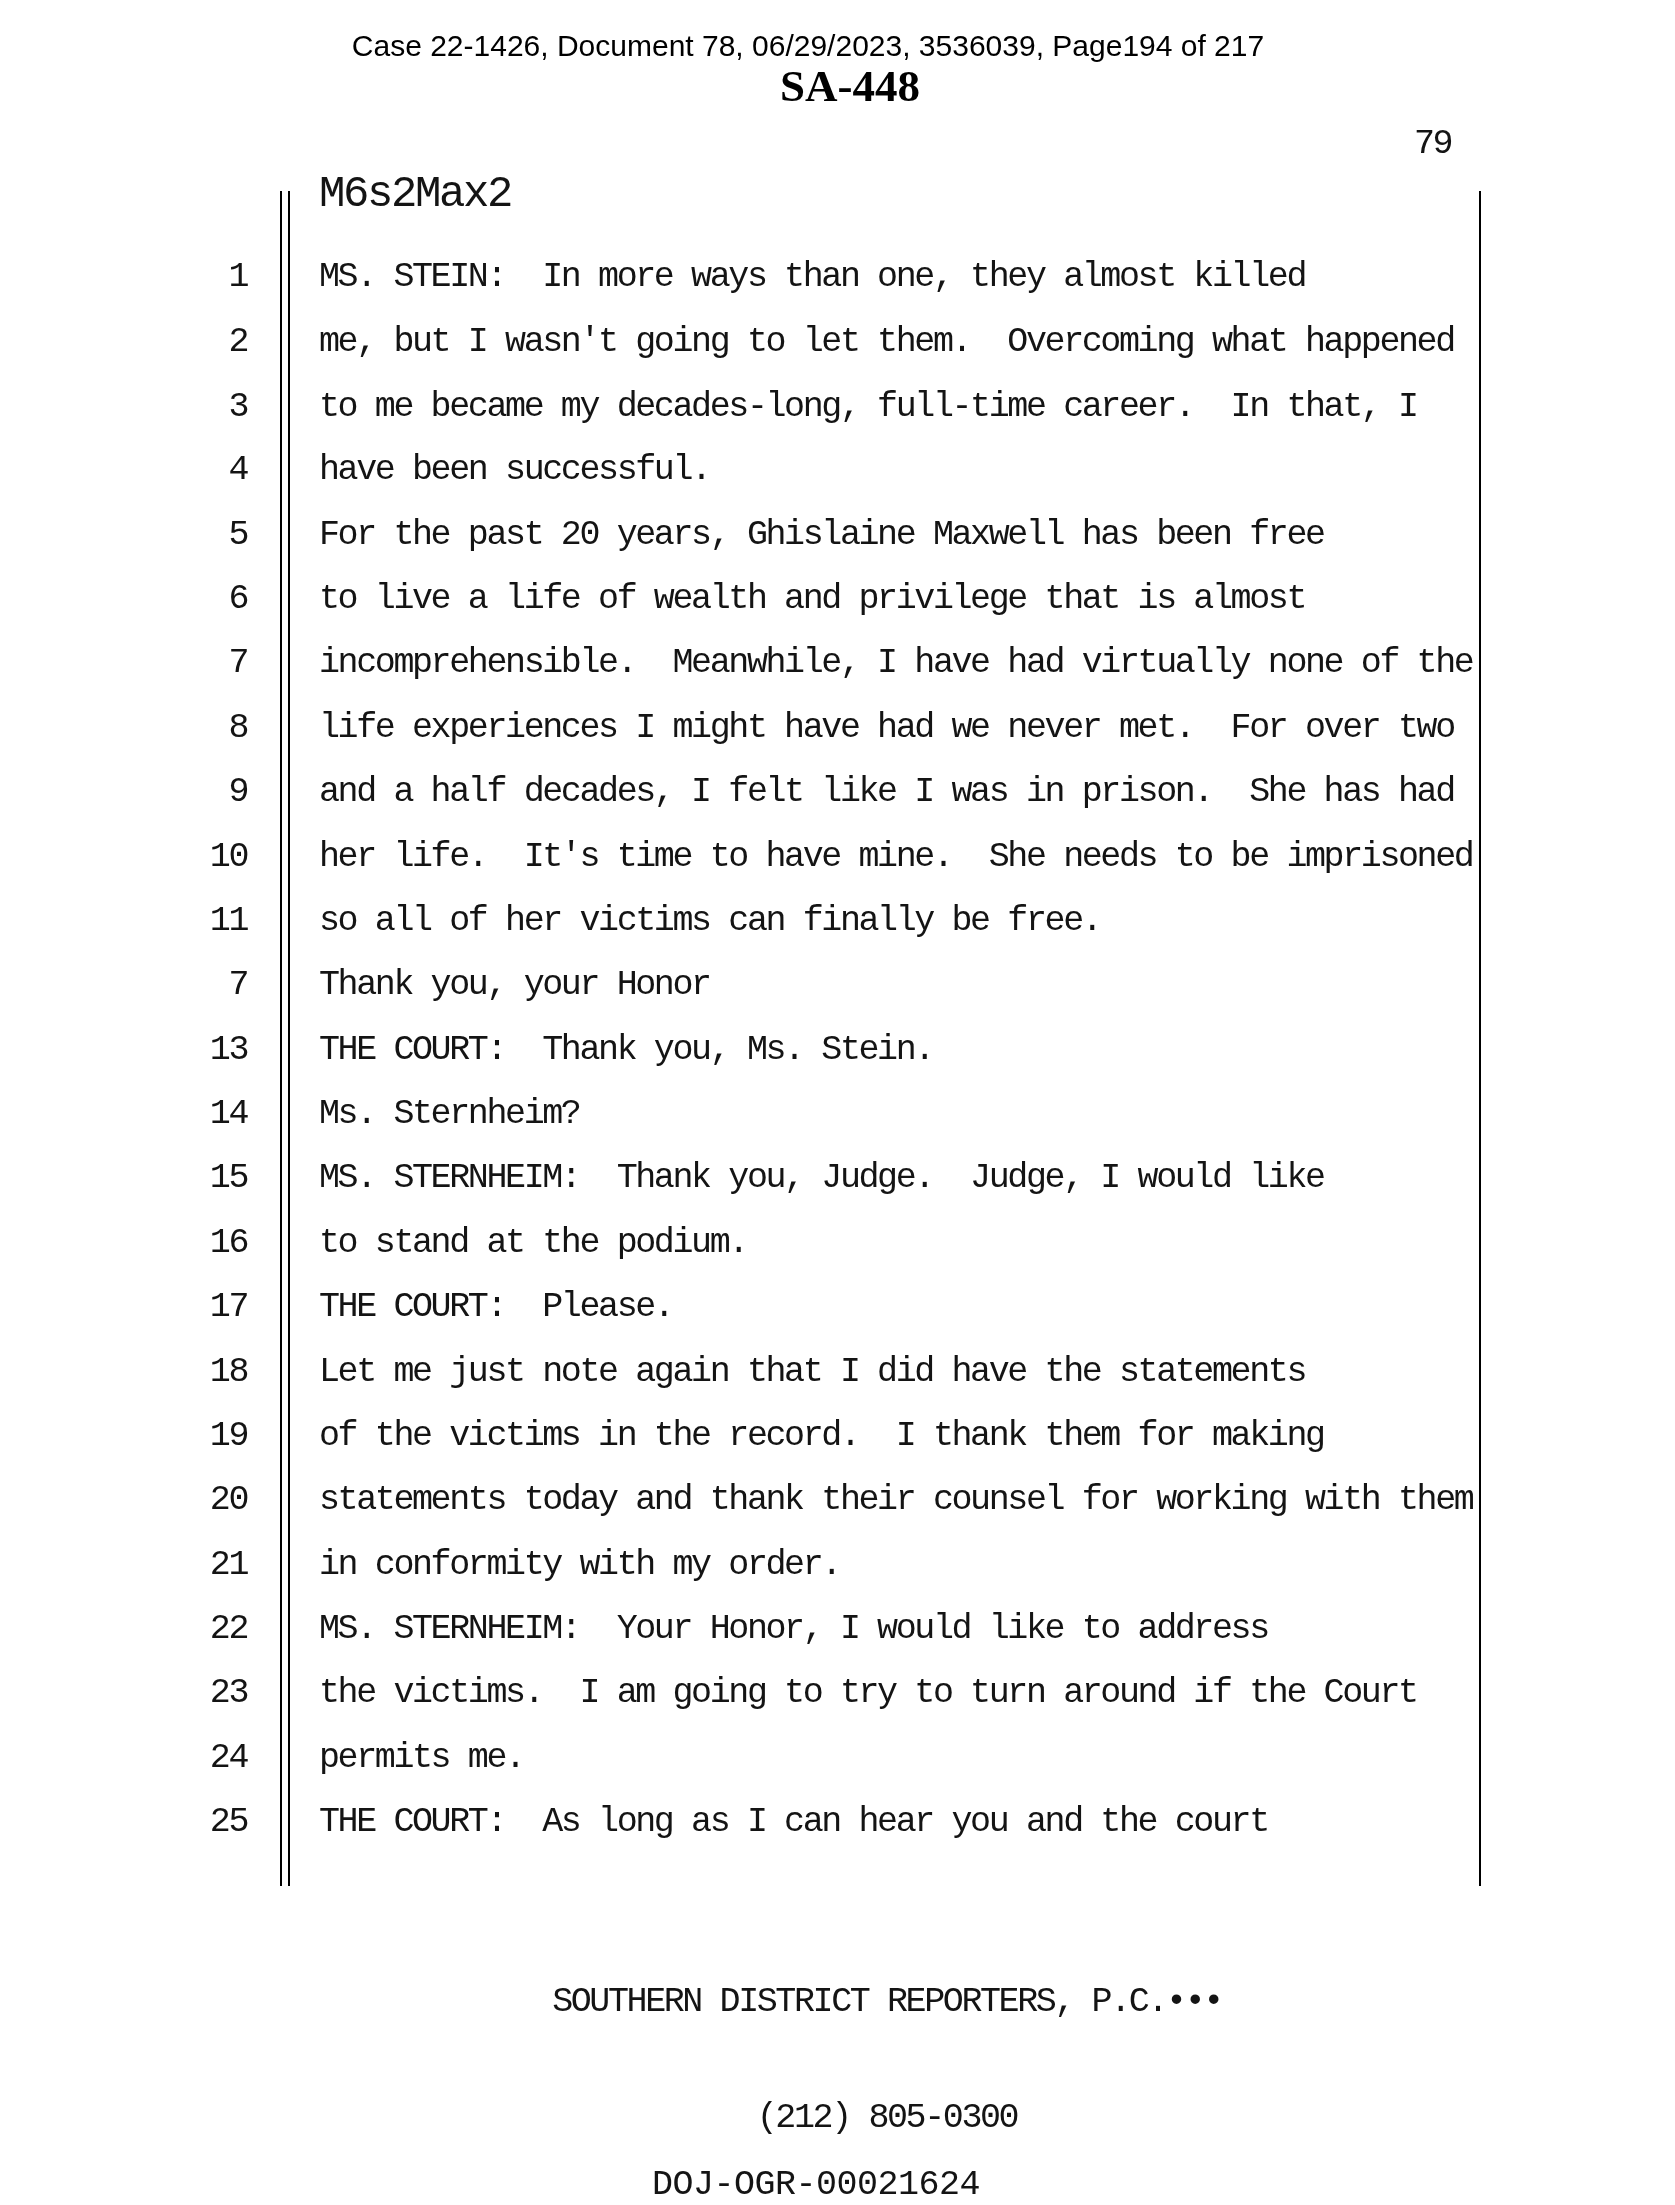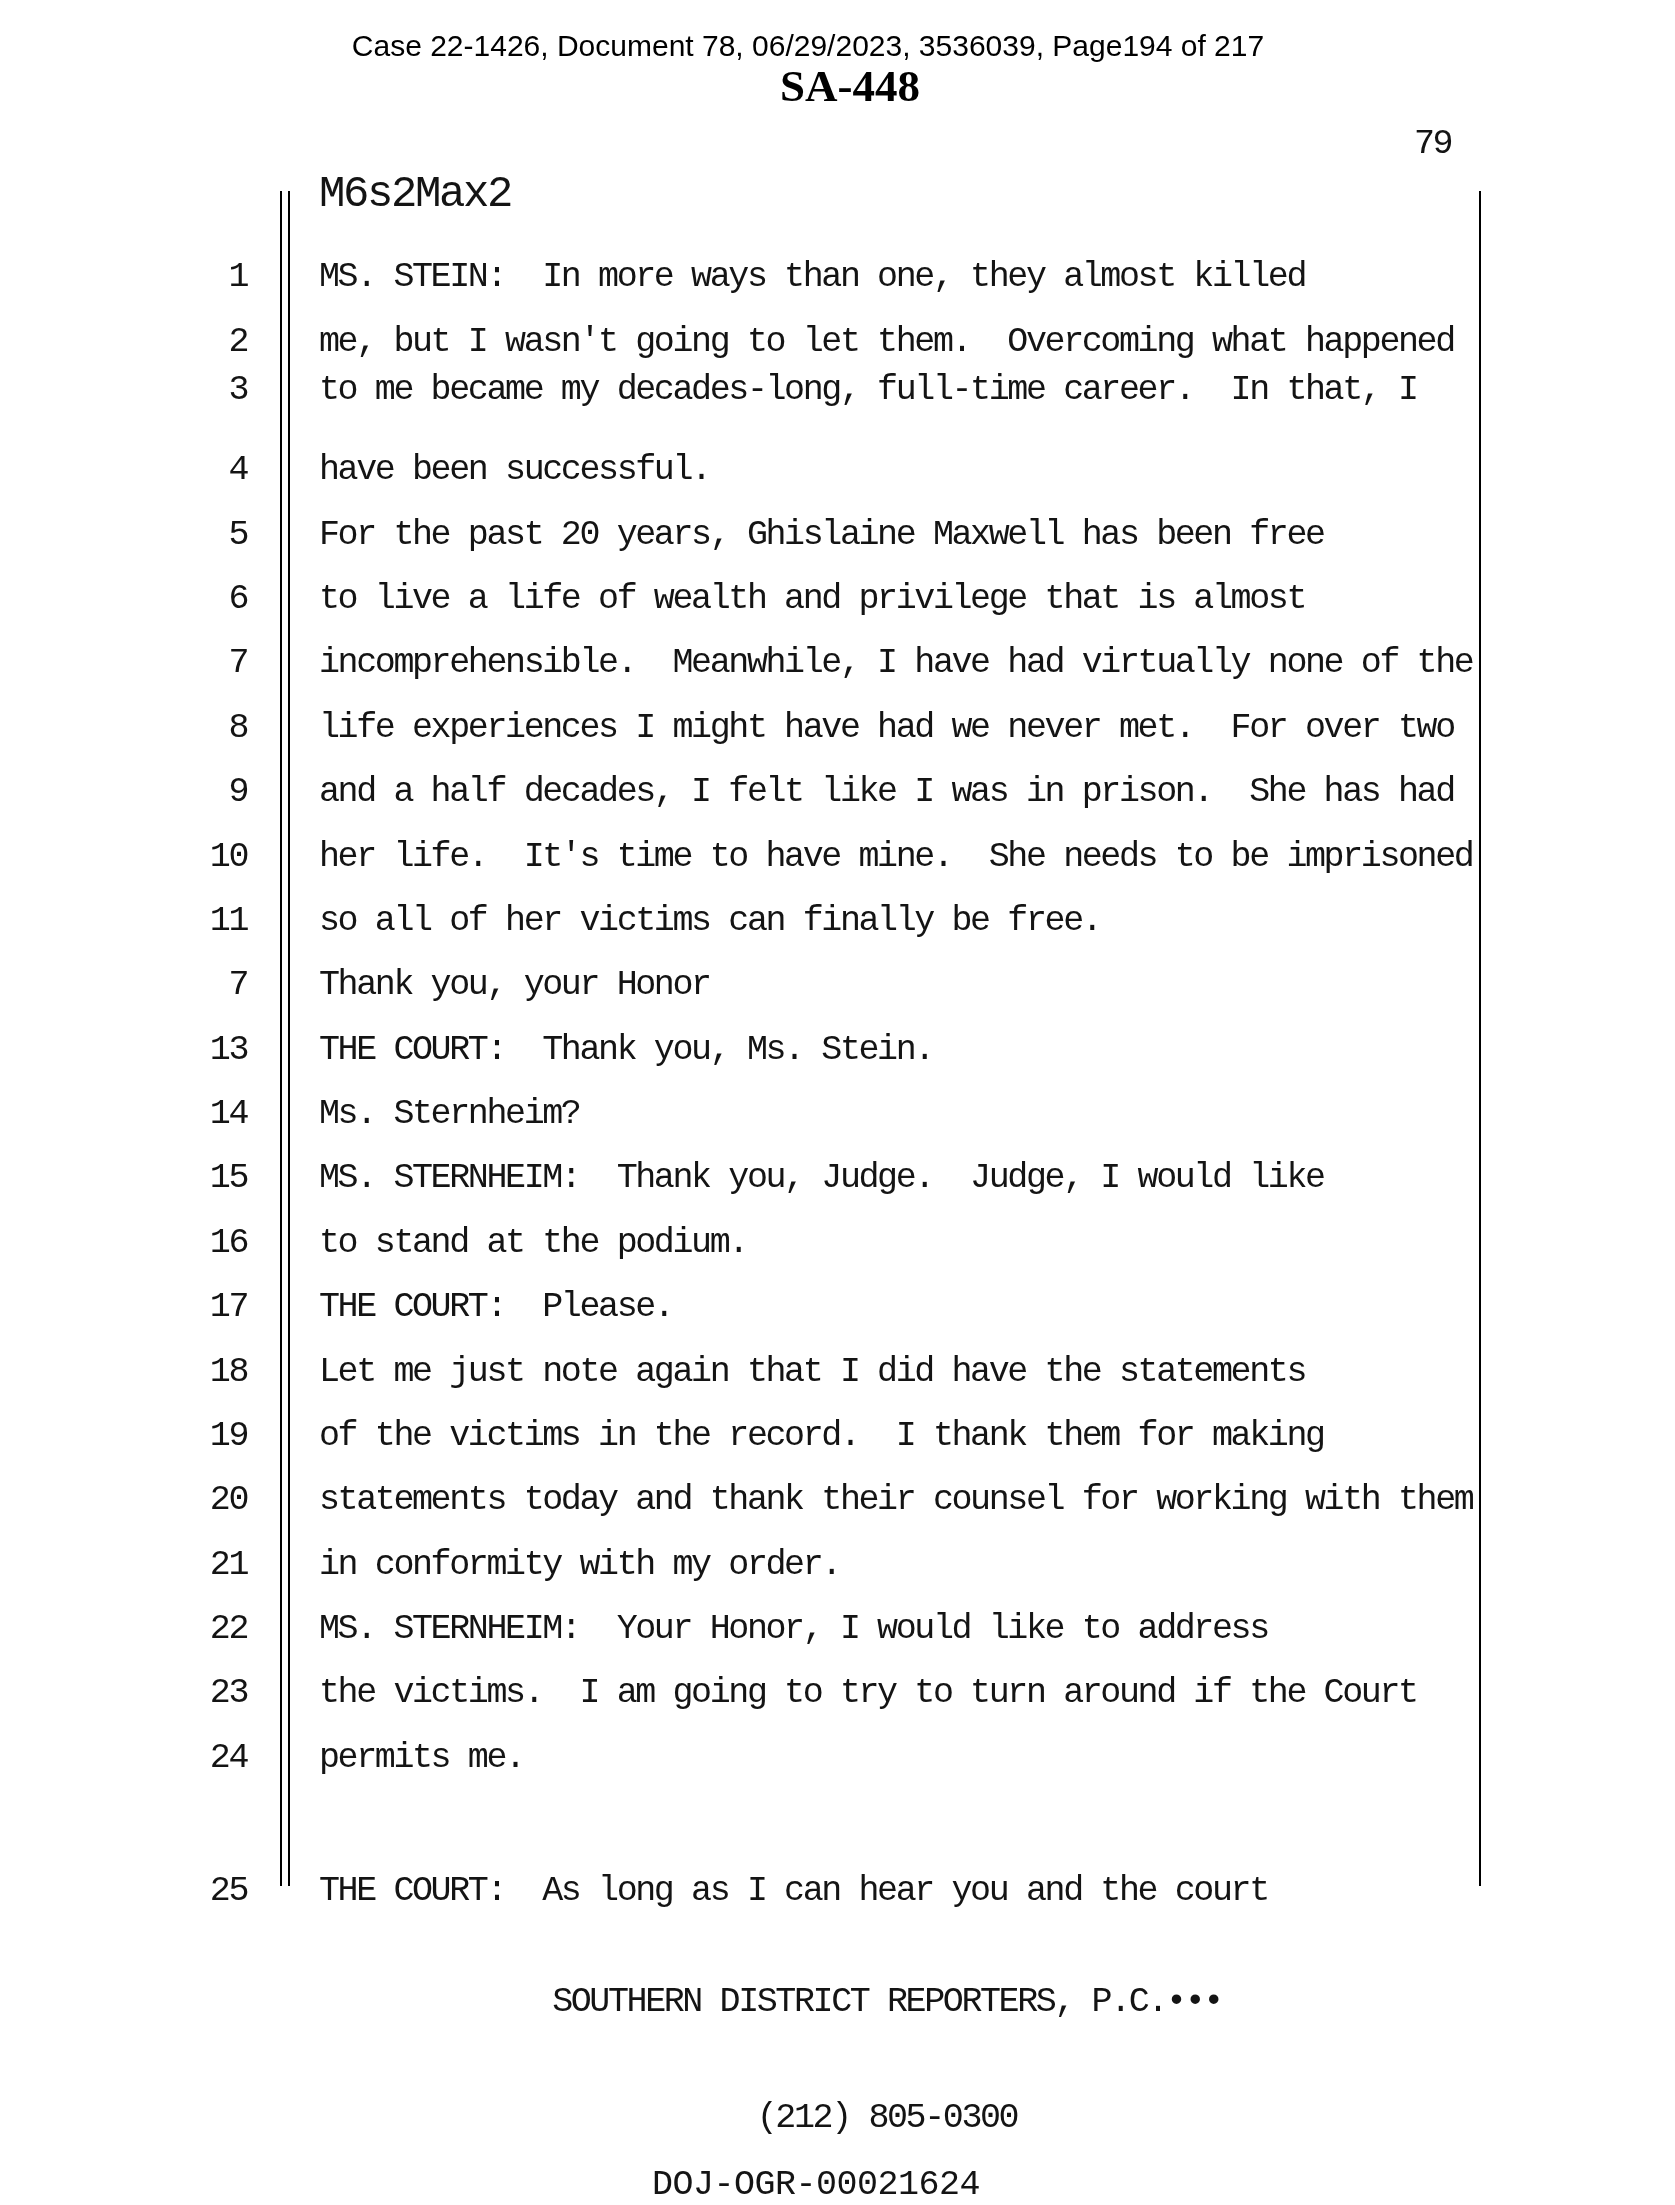--- a/index.html
+++ b/index.html
@@ -120,21 +120,21 @@
   <div class="page-number">79</div>
 
   <div class="transcript-id">M6s2Max2</div>
 
   <div class="rule-left"></div>
   <div class="rule-right"></div>
 
   <div id="lines">
       <div class="row" style="top: 260px;"><span class="num">1</span><span class="txt indent">MS. STEIN:  In more ways than one, they almost killed</span></div>
       <div class="row" style="top: 325px;"><span class="num">2</span><span class="txt">me, but I wasn't going to let them.  Overcoming what happened</span></div>
-      <div class="row" style="top: 373px;"><span class="num">3</span><span class="txt">to me became my decades-long, full-time career.  In that, I</span></div>
+      <div class="row" style="top: 390px;"><span class="num">3</span><span class="txt">to me became my decades-long, full-time career.  In that, I</span></div>
       <div class="row" style="top: 453px;"><span class="num">4</span><span class="txt">have been successful.</span></div>
       <div class="row" style="top: 518px;"><span class="num">5</span><span class="txt indent">For the past 20 years, Ghislaine Maxwell has been free</span></div>
       <div class="row" style="top: 582px;"><span class="num">6</span><span class="txt">to live a life of wealth and privilege that is almost</span></div>
       <div class="row" style="top: 646px;"><span class="num">7</span><span class="txt">incomprehensible.  Meanwhile, I have had virtually none of the</span></div>
       <div class="row" style="top: 711px;"><span class="num">8</span><span class="txt">life experiences I might have had we never met.  For over two</span></div>
       <div class="row" style="top: 775px;"><span class="num">9</span><span class="txt">and a half decades, I felt like I was in prison.  She has had</span></div>
       <div class="row" style="top: 840px;"><span class="num">10</span><span class="txt">her life.  It's time to have mine.  She needs to be imprisoned</span></div>
       <div class="row" style="top: 904px;"><span class="num">11</span><span class="txt">so all of her victims can finally be free.</span></div>
       <div class="row" style="top: 968px;"><span class="num">7</span><span class="txt indent">Thank you, your Honor</span></div>
       <div class="row" style="top: 1033px;"><span class="num">13</span><span class="txt indent">THE COURT:  Thank you, Ms. Stein.</span></div>
@@ -142,21 +142,21 @@
       <div class="row" style="top: 1161px;"><span class="num">15</span><span class="txt indent">MS. STERNHEIM:  Thank you, Judge.  Judge, I would like</span></div>
       <div class="row" style="top: 1226px;"><span class="num">16</span><span class="txt">to stand at the podium.</span></div>
       <div class="row" style="top: 1290px;"><span class="num">17</span><span class="txt indent">THE COURT:  Please.</span></div>
       <div class="row" style="top: 1355px;"><span class="num">18</span><span class="txt indent">Let me just note again that I did have the statements</span></div>
       <div class="row" style="top: 1419px;"><span class="num">19</span><span class="txt">of the victims in the record.  I thank them for making</span></div>
       <div class="row" style="top: 1483px;"><span class="num">20</span><span class="txt">statements today and thank their counsel for working with them</span></div>
       <div class="row" style="top: 1548px;"><span class="num">21</span><span class="txt">in conformity with my order.</span></div>
       <div class="row" style="top: 1612px;"><span class="num">22</span><span class="txt indent">MS. STERNHEIM:  Your Honor, I would like to address</span></div>
       <div class="row" style="top: 1676px;"><span class="num">23</span><span class="txt">the victims.  I am going to try to turn around if the Court</span></div>
       <div class="row" style="top: 1741px;"><span class="num">24</span><span class="txt">permits me.</span></div>
-      <div class="row" style="top: 1874px;"><span class="num">25</span><span class="txt indent">THE COURT:  As long as I can hear you and the court</span></div>
+      <div class="row" style="top: 1805px;"><span class="num">25</span><span class="txt indent">THE COURT:  As long as I can hear you and the court</span></div>
     </div>
 
   <div class="footer">
     <div>SOUTHERN DISTRICT REPORTERS, P.C.•••</div>
     <div>(212) 805-0300</div>
   </div>
 
   <div class="bates">DOJ-OGR-00021624</div>
 
 </div>

